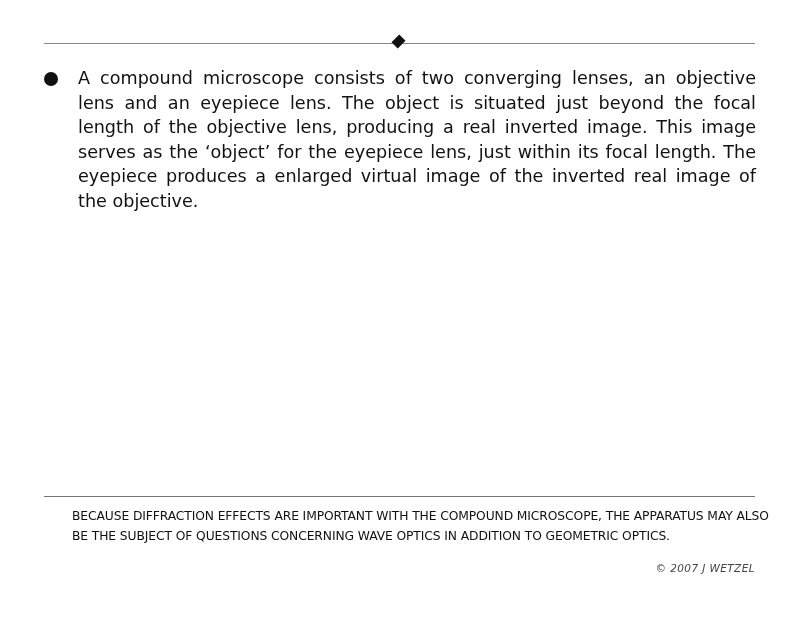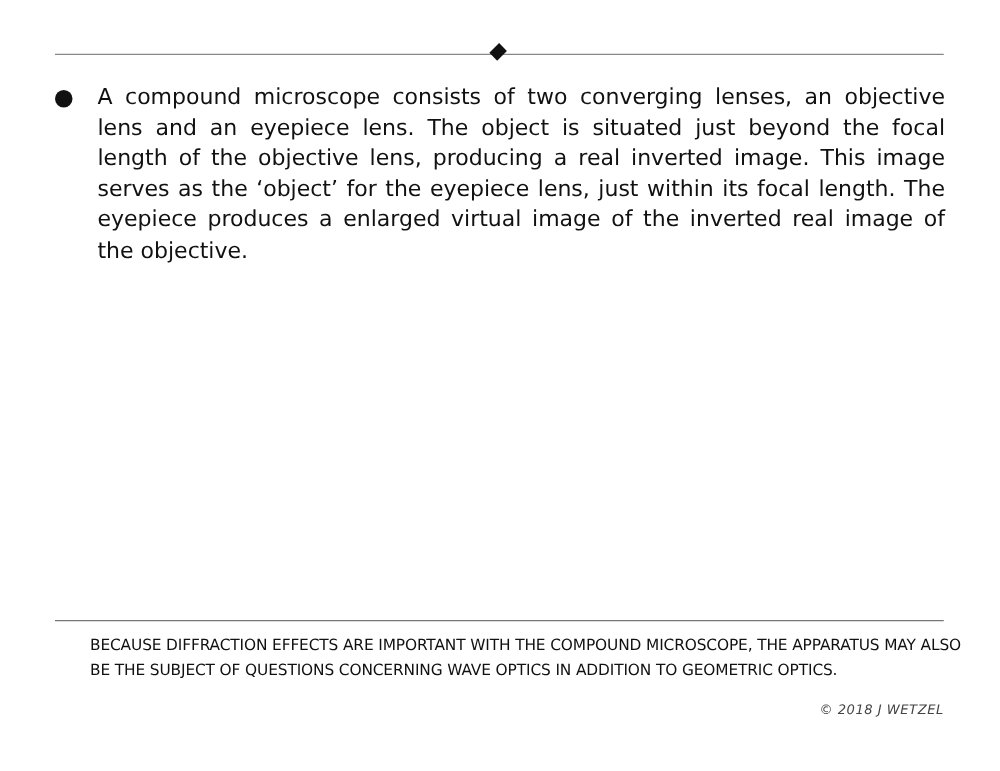--- a/index.html
+++ b/index.html
@@ -27,13 +27,13 @@
 
 <div class="bullets">
   <div class="bullet">
     <span class="dot"></span>
     <span>A compound microscope consists of two converging lenses, an objective lens and an eyepiece lens.  The object is situated just beyond the focal length of the objective lens, producing a real inverted image.  This image serves as the ‘object’ for the eyepiece lens, just within its focal length.  The eyepiece produces a enlarged virtual image of the inverted real image of the objective.</span>
   </div>
 </div>
 
 <div class="bottom-rule"></div>
 <div class="note">BECAUSE DIFFRACTION EFFECTS ARE IMPORTANT WITH THE COMPOUND MICROSCOPE, THE APPARATUS MAY ALSO BE THE SUBJECT OF QUESTIONS CONCERNING WAVE OPTICS IN ADDITION TO GEOMETRIC OPTICS.</div>
-<div class="copyright">© 2018 J WETZEL</div>
+<div class="copyright">© 2007 J WETZEL</div>
 
 </body></html>

